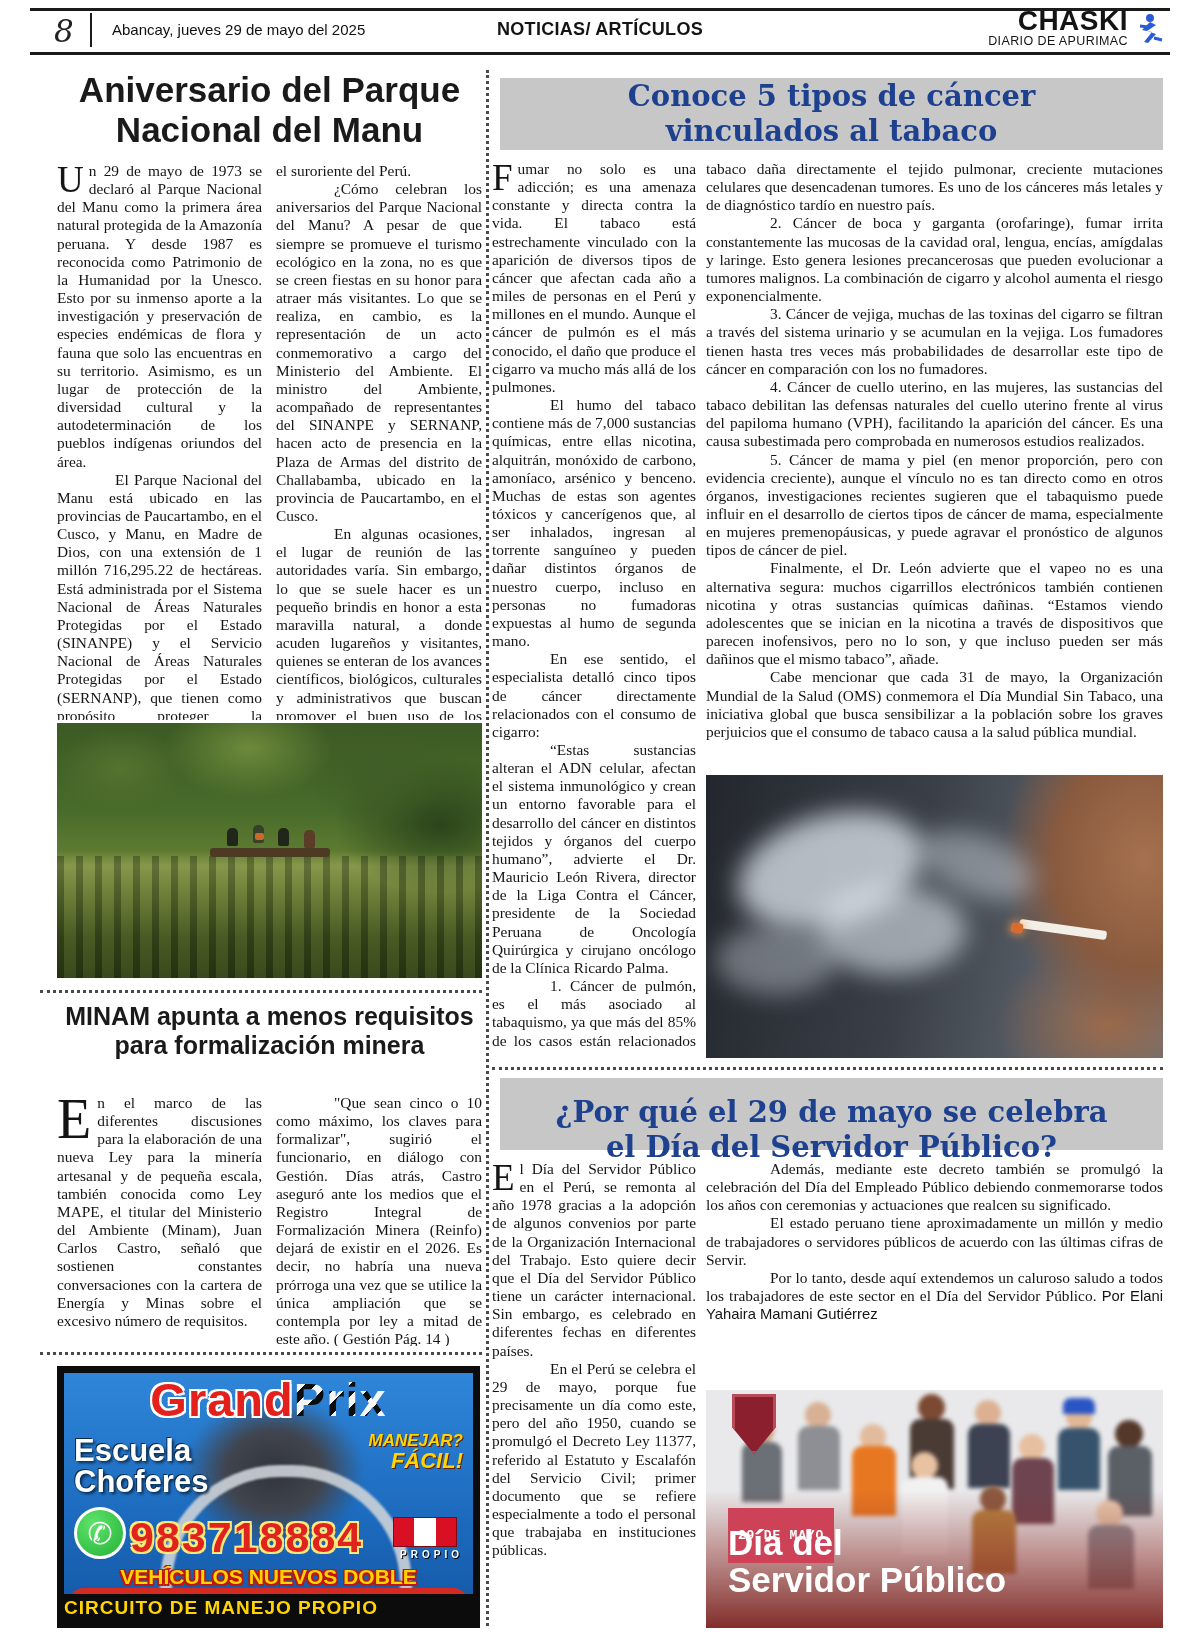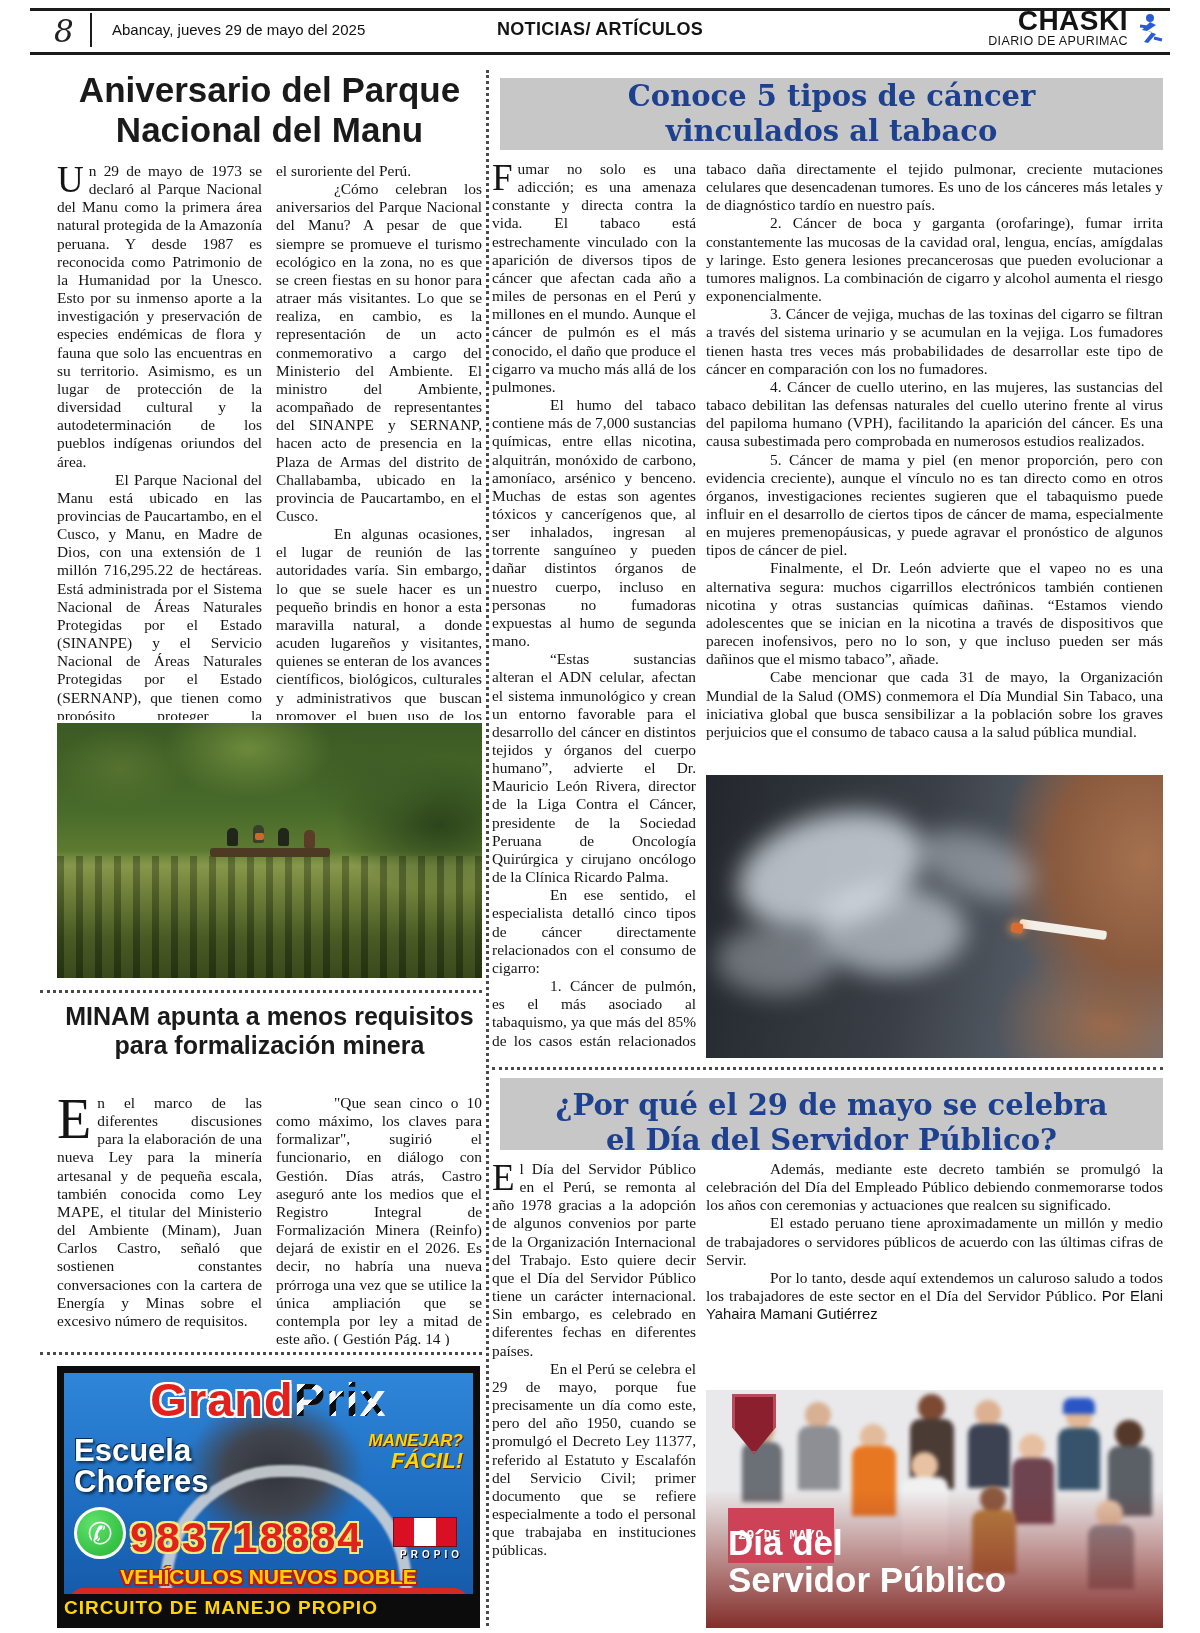--- a/index.html
+++ b/index.html
@@ -208,22 +208,22 @@
   </div>
 
   <div class="band" style="left:500px;top:78px;width:663px;height:72px;font-size:29px;line-height:35px;padding-top:1px;box-sizing:border-box;">
     <span class="bl">Conoce 5 tipos de cáncer</span>
     <span class="bl">vinculados al tabaco</span>
   </div>
 
   <div class="col" style="left:492px;top:160px;width:204px;height:893px;">
     <p><span class="dropcap">F</span><span>umar no solo es una adicción; es una amenaza constante y directa contra la vida. El tabaco está estrechamente vinculado con la aparición de diversos tipos de cáncer que afectan cada año a miles de personas en el Perú y millones en el mundo. Aunque el cáncer de pulmón es el más conocido, el daño que produce el cigarro va mucho más allá de los pulmones.</span></p>
     <p class="ind">El humo del tabaco contiene más de 7,000 sustancias químicas, entre ellas nicotina, alquitrán, monóxido de carbono, amoníaco, arsénico y benceno. Muchas de estas son agentes tóxicos y cancerígenos que, al ser inhalados, ingresan al torrente sanguíneo y pueden dañar distintos órganos de nuestro cuerpo, incluso en personas no fumadoras expuestas al humo de segunda mano.</p>
+    <p class="ind">En ese sentido, el especialista detalló cinco tipos de cáncer directamente relacionados con el consumo de cigarro:</p>
     <p class="ind">“Estas sustancias alteran el ADN celular, afectan el sistema inmunológico y crean un entorno favorable para el desarrollo del cáncer en distintos tejidos y órganos del cuerpo humano”, advierte el Dr. Mauricio León Rivera, director de la Liga Contra el Cáncer, presidente de la Sociedad Peruana de Oncología Quirúrgica y cirujano oncólogo de la Clínica Ricardo Palma.</p>
-    <p class="ind">En ese sentido, el especialista detalló cinco tipos de cáncer directamente relacionados con el consumo de cigarro:</p>
     <p class="ind">1. Cáncer de pulmón, es el más asociado al tabaquismo, ya que más del 85% de los casos están relacionados con el hábito de fumar. El humo del</p>
   </div>
 
   <div class="col widecol" style="left:706px;top:160px;width:457px;height:612px;">
     <p>tabaco daña directamente el tejido pulmonar, creciente mutaciones celulares que desencadenan tumores. Es uno de los cánceres más letales y de diagnóstico tardío en nuestro país.</p>
     <p class="ind">2. Cáncer de boca y garganta (orofaringe), fumar irrita constantemente las mucosas de la cavidad oral, lengua, encías, amígdalas y laringe. Esto genera lesiones precancerosas que pueden evolucionar a tumores malignos. La combinación de cigarro y alcohol aumenta el riesgo exponencialmente.</p>
     <p class="ind">3. Cáncer de vejiga, muchas de las toxinas del cigarro se filtran a través del sistema urinario y se acumulan en la vejiga. Los fumadores tienen hasta tres veces más probabilidades de desarrollar este tipo de cáncer en comparación con los no fumadores.</p>
     <p class="ind">4. Cáncer de cuello uterino, en las mujeres, las sustancias del tabaco debilitan las defensas naturales del cuello uterino frente al virus del papiloma humano (VPH), facilitando la aparición del cáncer. Es una causa subestimada pero comprobada en numerosos estudios realizados.</p>
     <p class="ind">5. Cáncer de mama y piel (en menor proporción, pero con evidencia creciente), aunque el vínculo no es tan directo como en otros órganos, investigaciones recientes sugieren que el tabaquismo puede influir en el desarrollo de ciertos tipos de cáncer de mama, especialmente en mujeres premenopáusicas, y puede agravar el pronóstico de algunos tipos de cáncer de piel.</p>
     <p class="ind">Finalmente, el Dr. León advierte que el vapeo no es una alternativa segura: muchos cigarrillos electrónicos también contienen nicotina y otras sustancias químicas dañinas. “Estamos viendo adolescentes que se inician en la nicotina a través de dispositivos que parecen inofensivos, pero no lo son, y que incluso pueden ser más dañinos que el mismo tabaco”, añade.</p>
@@ -234,21 +234,21 @@
     <div class="smoke s1"></div>
     <div class="smoke s2"></div>
     <div class="smoke s3"></div>
     <div class="smoke s4"></div>
     <div class="cig"></div>
     <div class="cig-tip"></div>
   </div>
 
   <div class="dotted-h" style="left:492px;width:671px;top:1067px;"></div>
 
-  <div class="band" style="left:500px;top:1078px;width:663px;height:72px;font-size:29px;line-height:35px;padding-top:10px;box-sizing:border-box;">
+  <div class="band" style="left:500px;top:1078px;width:663px;height:72px;font-size:29px;line-height:35px;padding-top:17px;box-sizing:border-box;">
     <span class="bl">¿Por qué el 29 de mayo se celebra</span>
     <span class="bl">el Día del Servidor Público?</span>
   </div>
 
   <div class="col" style="left:492px;top:1160px;width:204px;height:468px;">
     <p><span class="dropcap">E</span><span>l Día del Servidor Público en el Perú, se remonta al año 1978 gracias a la adopción de algunos convenios por parte de la Organización Internacional del Trabajo. Esto quiere decir que el Día del Servidor Público tiene un carácter internacional. Sin embargo, es celebrado en diferentes fechas en diferentes países.</span></p>
     <p class="ind">En el Perú se celebra el 29 de mayo, porque fue precisamente un día como este, pero del año 1950, cuando se promulgó el Decreto Ley 11377, referido al Estatuto y Escalafón del Servicio Civil; primer documento que se refiere especialmente a todo el personal que trabajaba en instituciones públicas.</p>
   </div>
 
   <div class="col widecol" style="left:706px;top:1160px;width:457px;height:222px;">

